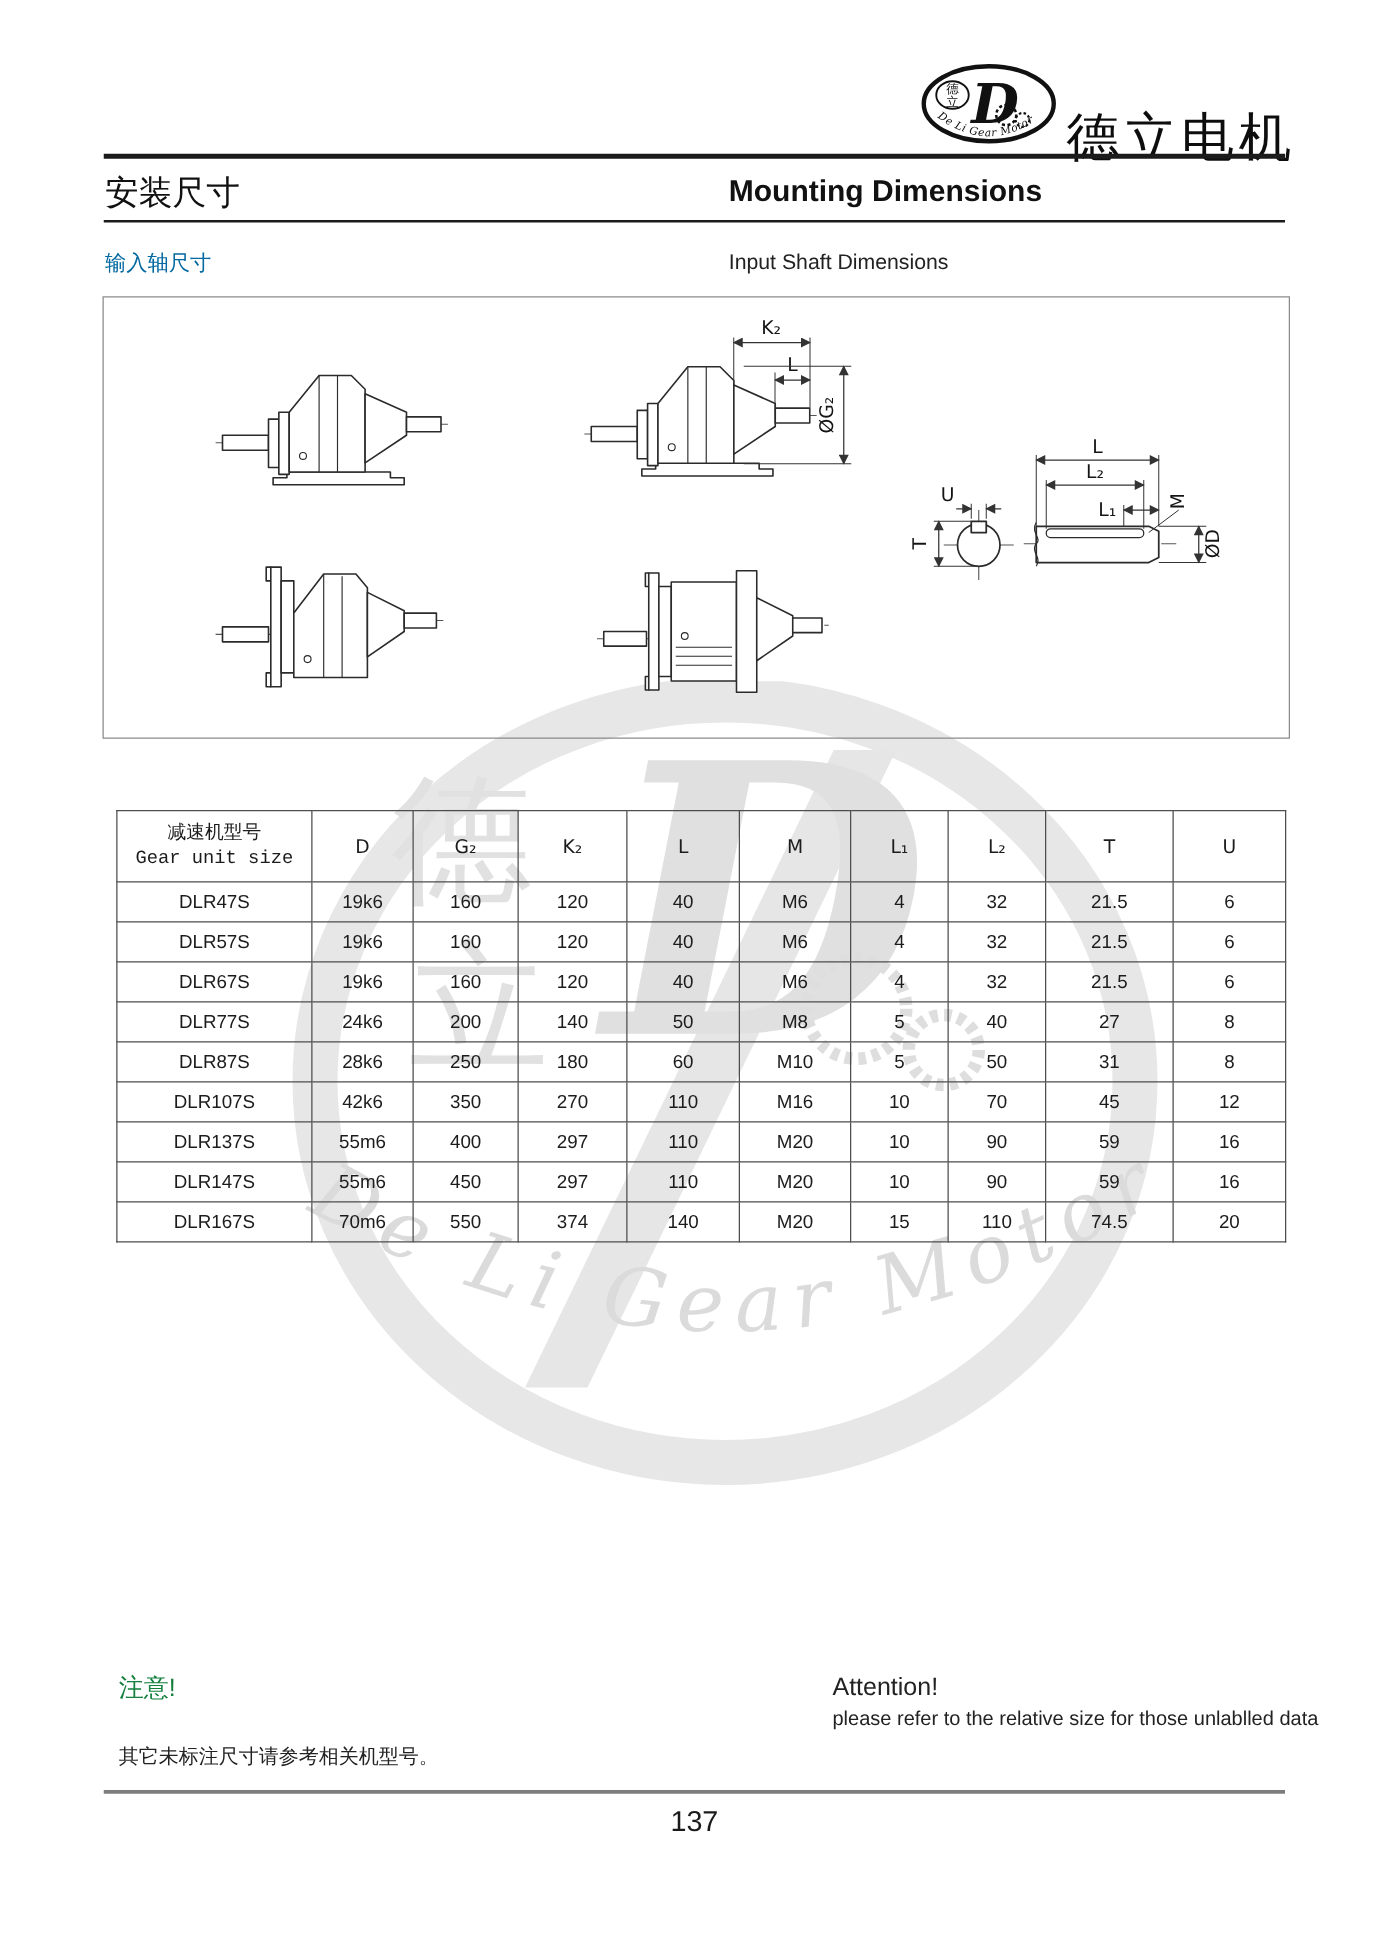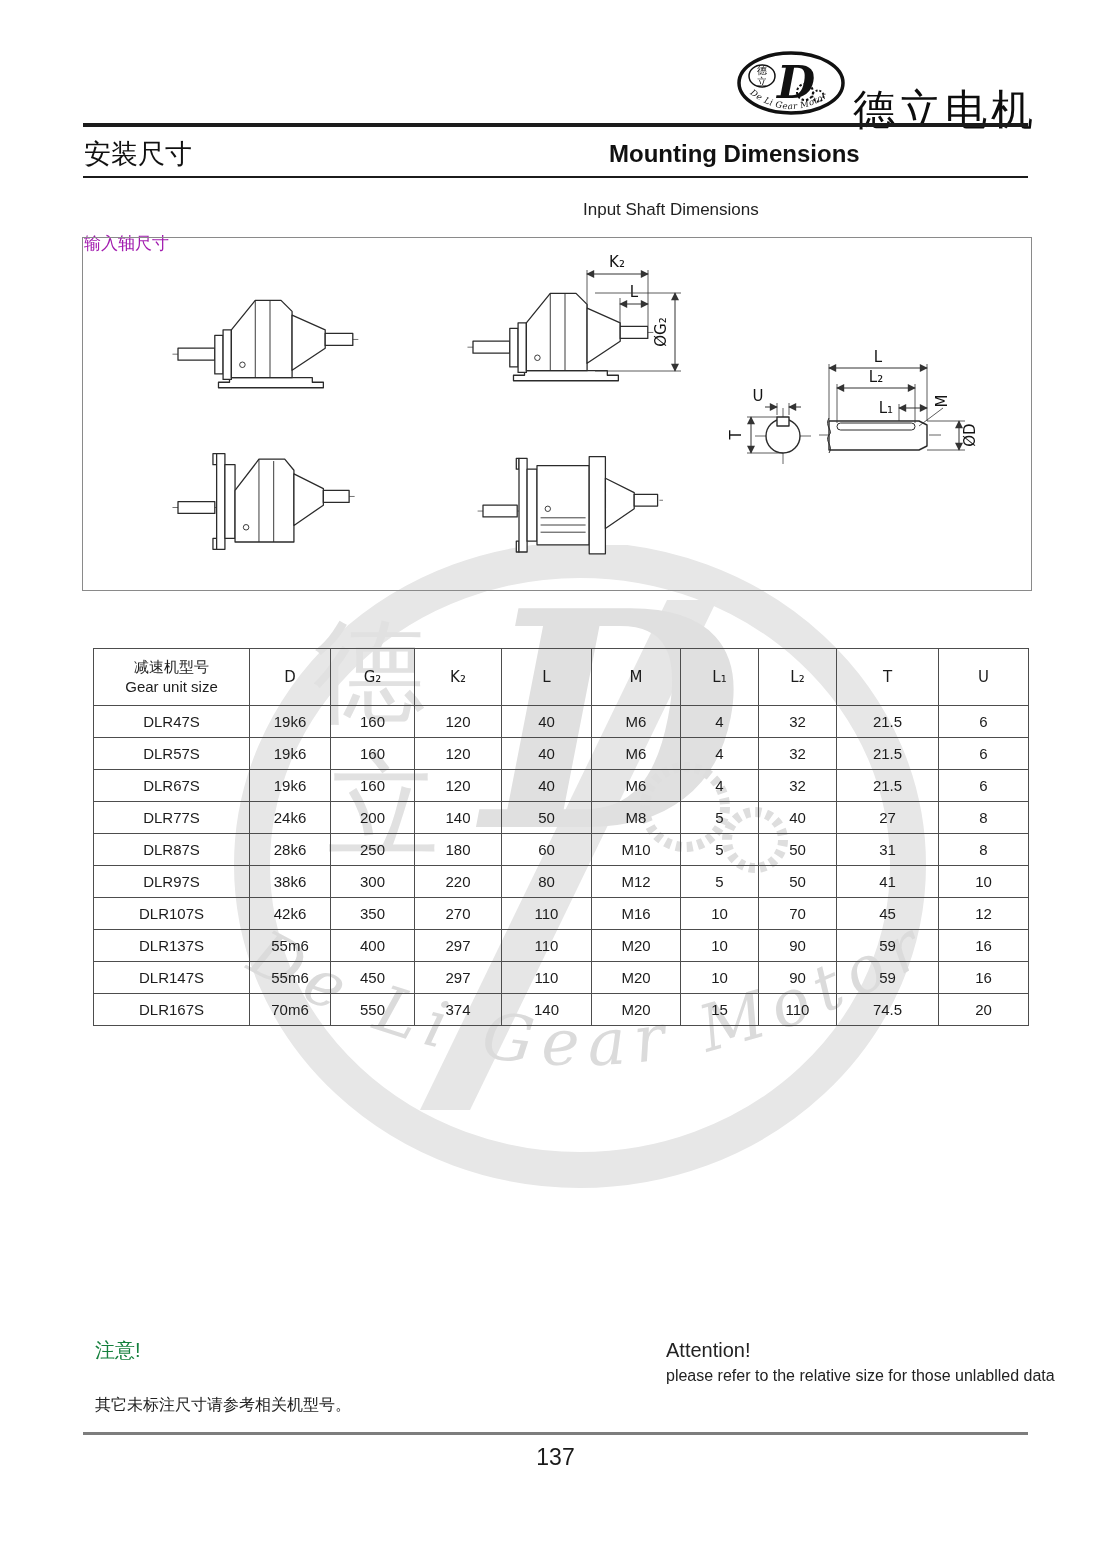--- a/index.html
+++ b/index.html
@@ -11,22 +11,22 @@
 able       font-weight:bold;font-size:42px;letter-spacing:4px;color:#0d0d0d;white-space:nowrap;margin-top:22px;}
   .emblem{position:absolute;left:733px;top:48px;width:116px;height:76px;}
 
   
   .rule{position:absolute;left:83px;width:945px;background:#1b1b1b;}
   .rule.thick{top:123px;height:4px;}
   .rule.thin{top:176px;height:2px;}
   .rule.bottom{top:1432px;height:3px;background:#7d7d7d;}
 
   .title-cn{position:absolute;left:84px;top:136px;font-size:27px;font-weight:normal;color:#111;}
-  .title-en{position:absolute;left:583px;top:140px;font-size:24px;font-weight:bold;color:#111;margin-left:26px;}
-  .sub-cn{position:absolute;left:84px;top:199px;font-size:17px;color:#a21caf;margin-top:33px;}
+  .title-en{position:absolute;left:583px;top:140px;font-size:24px;font-weight:bold;color:#111;}
+  .sub-cn{position:absolute;left:84px;top:199px;font-size:17px;color:#0369a1;}
   .sub-en{position:absolute;left:583px;top:200px;font-size:17px;color:#222;}
 
   
   .watermark{position:absolute;left:215px;top:545px;width:730px;height:650px;z-index:1;pointer-events:none;}
   .wm-ring{fill:none;stroke:#e7e7e7;stroke-width:36;}
   .wm-d{font-family:"DejaVu Serif",serif;font-style:italic;font-weight:bold;font-size:300px;fill:#e0e0e0;}
   .wm-cn{font-size:112px;fill:#e1e1e1;font-family:"Liberation Sans",sans-serif;}
   .wm-arc{font-family:"DejaVu Serif",serif;font-style:italic;font-size:64px;letter-spacing:10px;fill:#dbdbdb;}
   .wm-band{fill:#e6e6e6;}
   .wm-gear{fill:none;stroke:#dedede;stroke-width:10;stroke-dasharray:6 5;}
@@ -40,21 +40,21 @@
   .dim{stroke:#333;stroke-width:1;fill:none;}
   .ext{stroke:#333;stroke-width:0.8;}
   .dimtxt{font-family:"DejaVu Sans",sans-serif;font-size:15px;fill:#141414;}
 
   
   table.dims{position:absolute;left:93px;top:648px;width:935px;z-index:2;
              border-collapse:collapse;table-layout:fixed;background:transparent;}
   table.dims th,table.dims td{border:1px solid #4d4d4d;text-align:center;vertical-align:middle;
              font-size:15px;font-weight:normal;color:#1c1c1c;padding:0;height:31px;line-height:1.2;}
   table.dims thead th{height:56px;font-family:"DejaVu Sans",sans-serif;}
-  table.dims thead th.size-head{font-family:Liberation Sans, sans-serif;text-align:center;}
+  table.dims thead th.size-head{font-family:Liberation Mono, monospace;text-align:center;}
   .size-head div{line-height:1.35;}
 
   
   .note-cn-title{position:absolute;left:95px;top:1337px;font-size:20px;color:#15803d;}
   .note-cn-body{position:absolute;left:95px;top:1395px;font-size:16px;color:#222;}
   .note-en-title{position:absolute;left:666px;top:1339px;font-size:20px;color:#222;}
   .note-en-body{position:absolute;left:666px;top:1367px;font-size:16px;color:#222;}
   .page-number{position:absolute;left:83px;top:1444px;width:945px;text-align:center;
                font-size:23px;color:#1a1a1a;}
 </style>
@@ -305,32 +305,20 @@
       <td>250</td>
       <td>180</td>
       <td>60</td>
       <td>M10</td>
       <td>5</td>
       <td>50</td>
       <td>31</td>
       <td>8</td>
     </tr>
 
-    <tr>
-      <td class="model">DLR97S</td>
-      <td>38k6</td>
-      <td>300</td>
-      <td>220</td>
-      <td>80</td>
-      <td>M12</td>
-      <td>5</td>
-      <td>50</td>
-      <td>41</td>
-      <td>10</td>
-    </tr>
 
     <tr>
       <td class="model">DLR107S</td>
       <td>42k6</td>
       <td>350</td>
       <td>270</td>
       <td>110</td>
       <td>M16</td>
       <td>10</td>
       <td>70</td>

